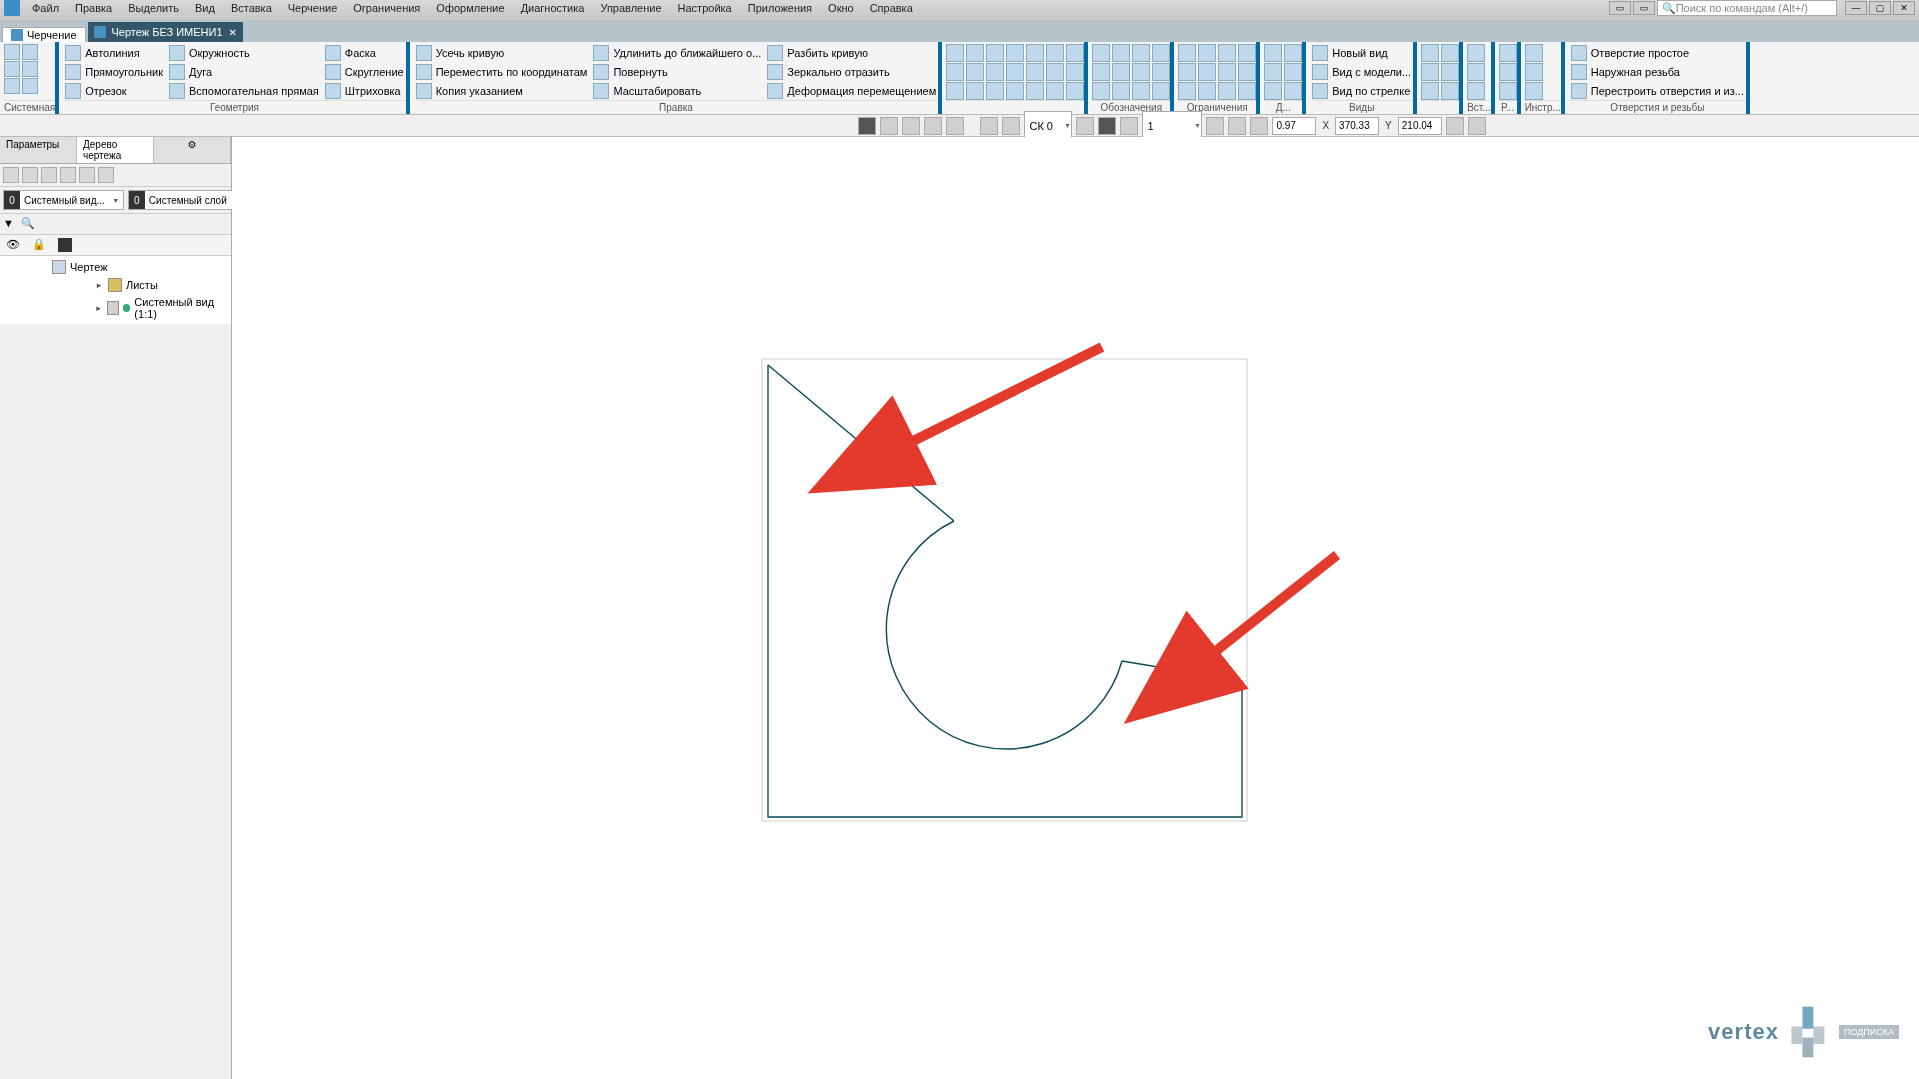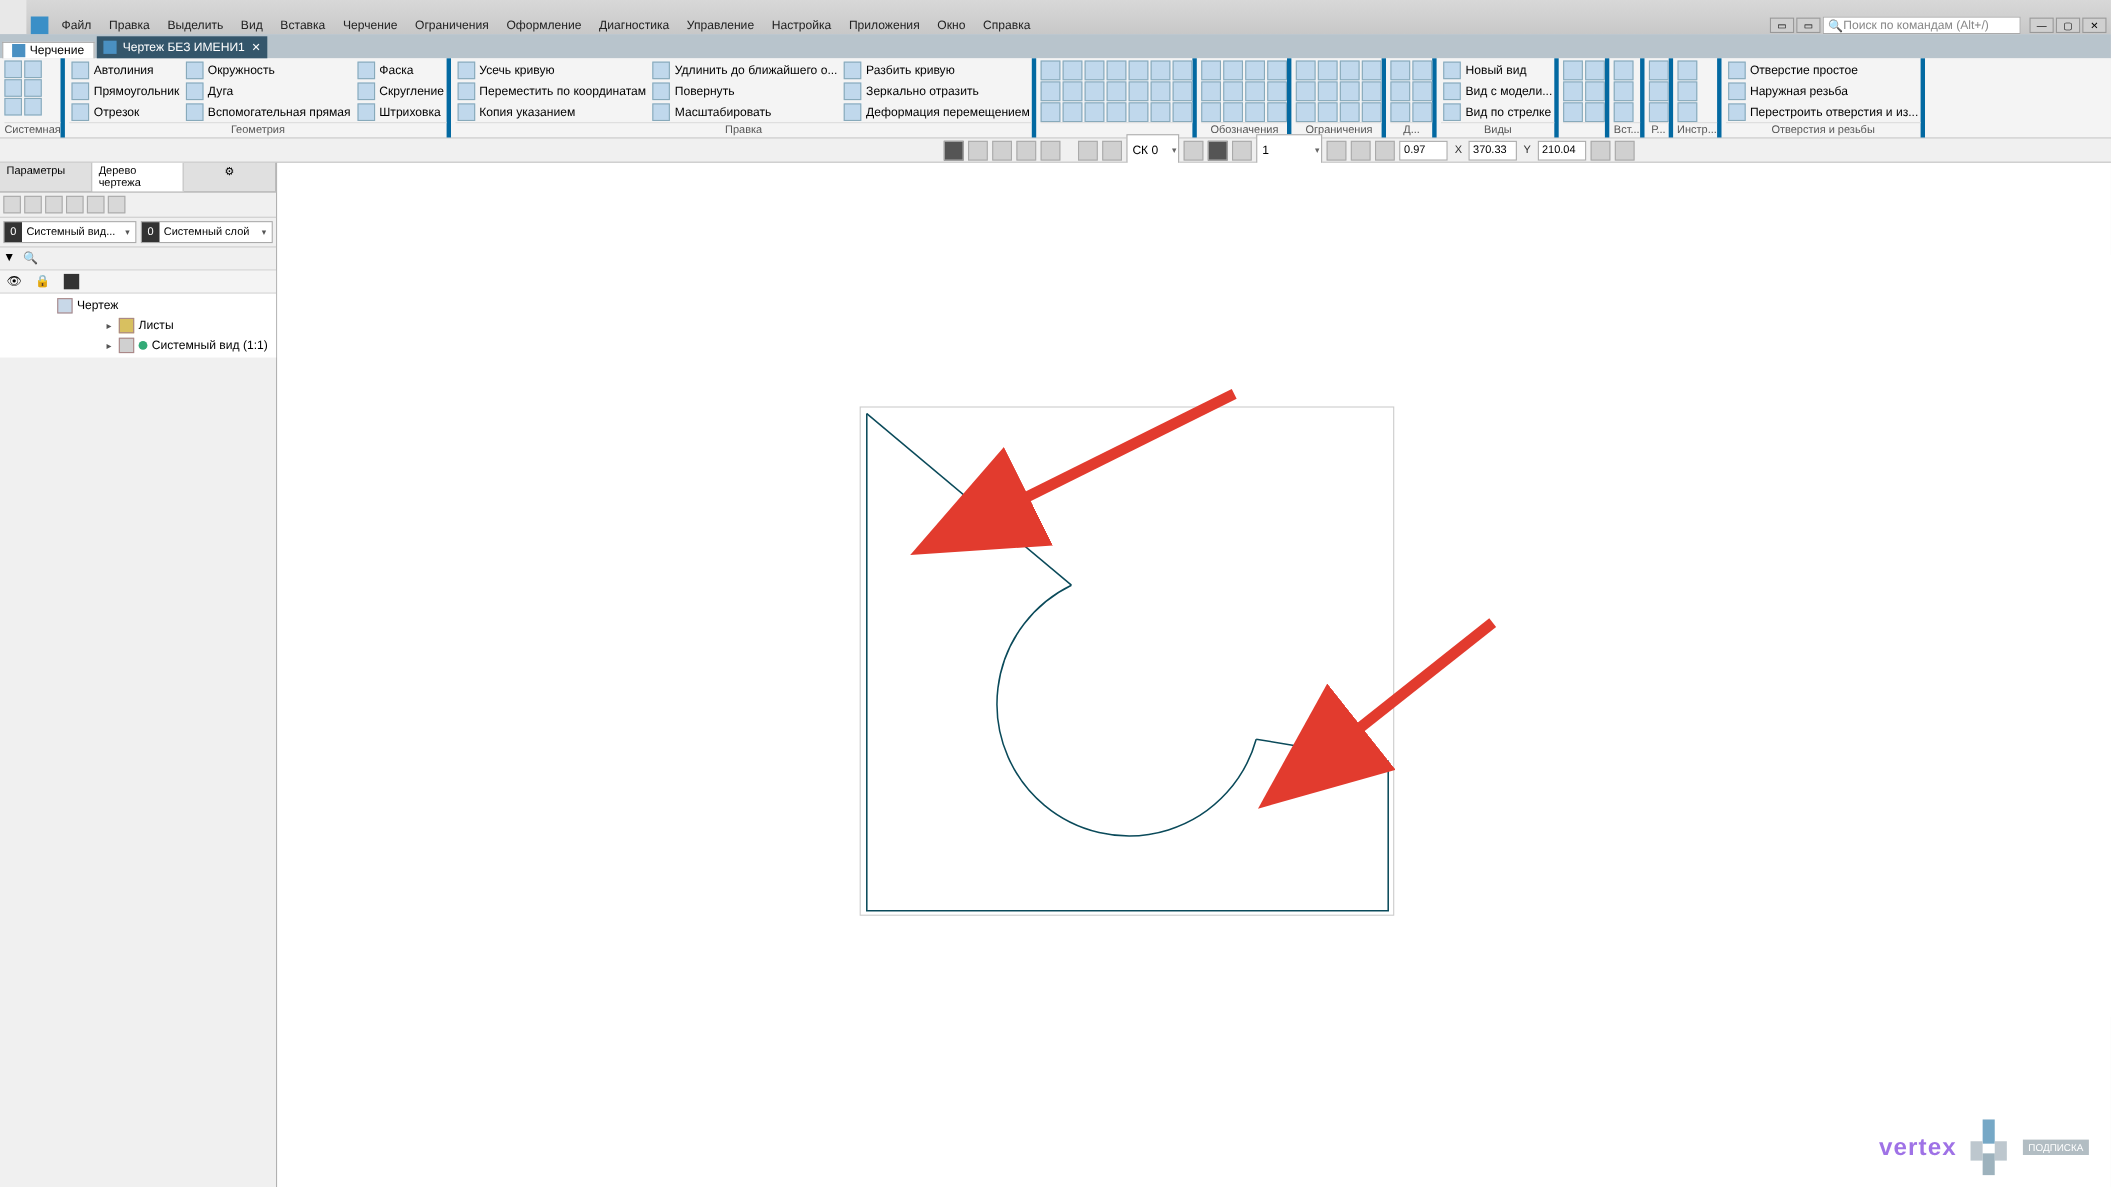--- a/index.html
+++ b/index.html
@@ -1,17 +1,17 @@
 <!DOCTYPE html>
 <html><head>
 <meta charset="utf-8">
 <style>
 * { margin: 0; padding: 0; box-sizing: border-box; font-family: "Segoe UI", Tahoma, sans-serif; font-size: 11px; }
 body { background: #e8e8e8; overflow: hidden; width: 1919px; height: 1079px; }
-.titlebar { height: 31px; background: linear-gradient(#d8d8d8,#c8c8c8); display: flex; align-items: flex-end; margin-left: 24px; }
+.titlebar { height: 20px; background: linear-gradient(#d8d8d8,#c8c8c8); display: flex; align-items: flex-start; }
 .app-icon { width: 16px; height: 16px; background: #3a8fc7; margin: 0 4px; }
 .menubar { display: flex; gap: 0; flex: 1; }
 .menubar span { padding: 2px 8px; color: #222; cursor: default; }
 .win-controls { display: flex; gap: 2px; margin-left: auto; padding-right: 4px; align-items: center; }
 .win-controls .btn { width: 22px; height: 14px; background: #d0d0d0; border: 1px solid #999; display: flex; align-items: center; justify-content: center; font-size: 9px; }
 .search-box { width: 180px; height: 16px; border: 1px solid #aaa; background: #fff; padding: 0 4px; color: #888; font-size: 10px; margin-right: 6px; display:flex; align-items:center; }
 .tabbar { height: 22px; background: #b8c4cc; display: flex; align-items: flex-end; padding-left: 2px; }
 .doc-tab { display: flex; align-items: center; background: #34566b; color: #fff; padding: 2px 6px; height: 20px; font-size: 10px; gap: 6px; }
 .doc-tab .icon { width: 12px; height: 12px; background: #4a90c2; }
 .doc-tab .close { font-size: 10px; cursor: default; }
@@ -30,21 +30,21 @@
 
 .subbar { height: 22px; background: #f0f0f0; border-bottom: 1px solid #bbb; display: flex; align-items: center; padding: 0 4px; gap: 4px; }
 .subbar .ic { width: 18px; height: 18px; background: #d0d0d0; border: 1px solid #aaa; }
 .subbar .sel { border: 1px solid #aaa; background: #fff; padding: 0 14px 0 4px; height: 30px; display: flex; align-items: center; min-width: 48px; font-size: 10px; position: relative; }
 .subbar .sel::after { content: "▾"; position: absolute; right: 2px; font-size: 8px; color: #666; }
 .subbar .txt { font-size: 10px; color: #333; padding: 0 2px; }
 .subbar .val { background: #fff; border: 1px solid #aaa; padding: 0 3px; height: 18px; display: flex; align-items: center; font-size: 10px; min-width: 44px;}
 .spacer { flex: 1; }
 
 .main { display: flex; height: calc(1079px - 20px - 22px - 72px - 22px); }
-.sidebar { width: 252px; background: #f0f0f0; border-right: 1px solid #aaa; display: flex; flex-direction: column; }
+.sidebar { width: 232px; background: #f0f0f0; border-right: 1px solid #aaa; display: flex; flex-direction: column; }
 .panel-tabs { display: flex; background: #e0e0e0; border-bottom: 1px solid #aaa; }
 .panel-tabs span { flex: 1; padding: 2px 6px; font-size: 10px; border-right: 1px solid #bbb; }
 .panel-tabs span.active { background: #fff; }
 .panel-tabs .gear { width: 18px; text-align: center; }
 .panel-toolbar { padding: 3px; display: flex; gap: 3px; border-bottom: 1px solid #ccc; }
 .panel-toolbar .ic { width: 16px; height: 16px; background: #d8d8d8; border: 1px solid #aaa; }
 .layer-row { display: flex; gap: 4px; padding: 3px; border-bottom: 1px solid #ccc; }
 .layer-sel { flex: 1; display: flex; align-items: center; border: 1px solid #aaa; background: #fff; height: 20px; }
 .layer-sel .num { width: 16px; background: #333; color: #fff; text-align: center; font-size: 10px; height: 100%; display:flex;align-items:center;justify-content:center;}
 .layer-sel .name { flex: 1; padding: 0 4px; font-size: 10px; overflow: hidden; white-space: nowrap; text-overflow: ellipsis; }
@@ -57,21 +57,21 @@
 .tree .ticon { width: 14px; height: 14px; background: #d8c060; border: 1px solid #a88; }
 .tree .ticon.doc { background: #c8d8e8; }
 .tree .ticon.view { background: #d0d0d0; }
 .tree .dot { width: 8px; height: 8px; border-radius: 4px; background: #3a7; }
 .tree-tools { display:flex; gap:12px; padding:3px 6px; border-bottom:1px solid #ccc; background:#f4f4f4;}
 .tree-tools .ic{width:14px;height:14px;}
 
 .canvas { flex: 1; background: #fff; position: relative; }
 .drawing { position: absolute; left: 0; top: 0; }
 .watermark { position: absolute; right: 20px; bottom: 20px; display: flex; align-items: center; gap: 8px; opacity: 0.65; }
-.watermark .txt { font-size: 22px; font-weight: 600; color: #6d28d9; letter-spacing: 1px; }
+.watermark .txt { font-size: 22px; font-weight: 600; color: #0c4a6e; letter-spacing: 1px; }
 .watermark .logo { width: 44px; height: 56px; }
 .watermark .badge { background: #8a9aa4; color: #fff; font-size: 9px; padding: 2px 5px; }
 
 svg path, svg polyline, svg line { vector-effect: non-scaling-stroke; }
 </style>
 </head>
 <body>
 
 <div class="titlebar">
   <div class="app-icon"></div>

